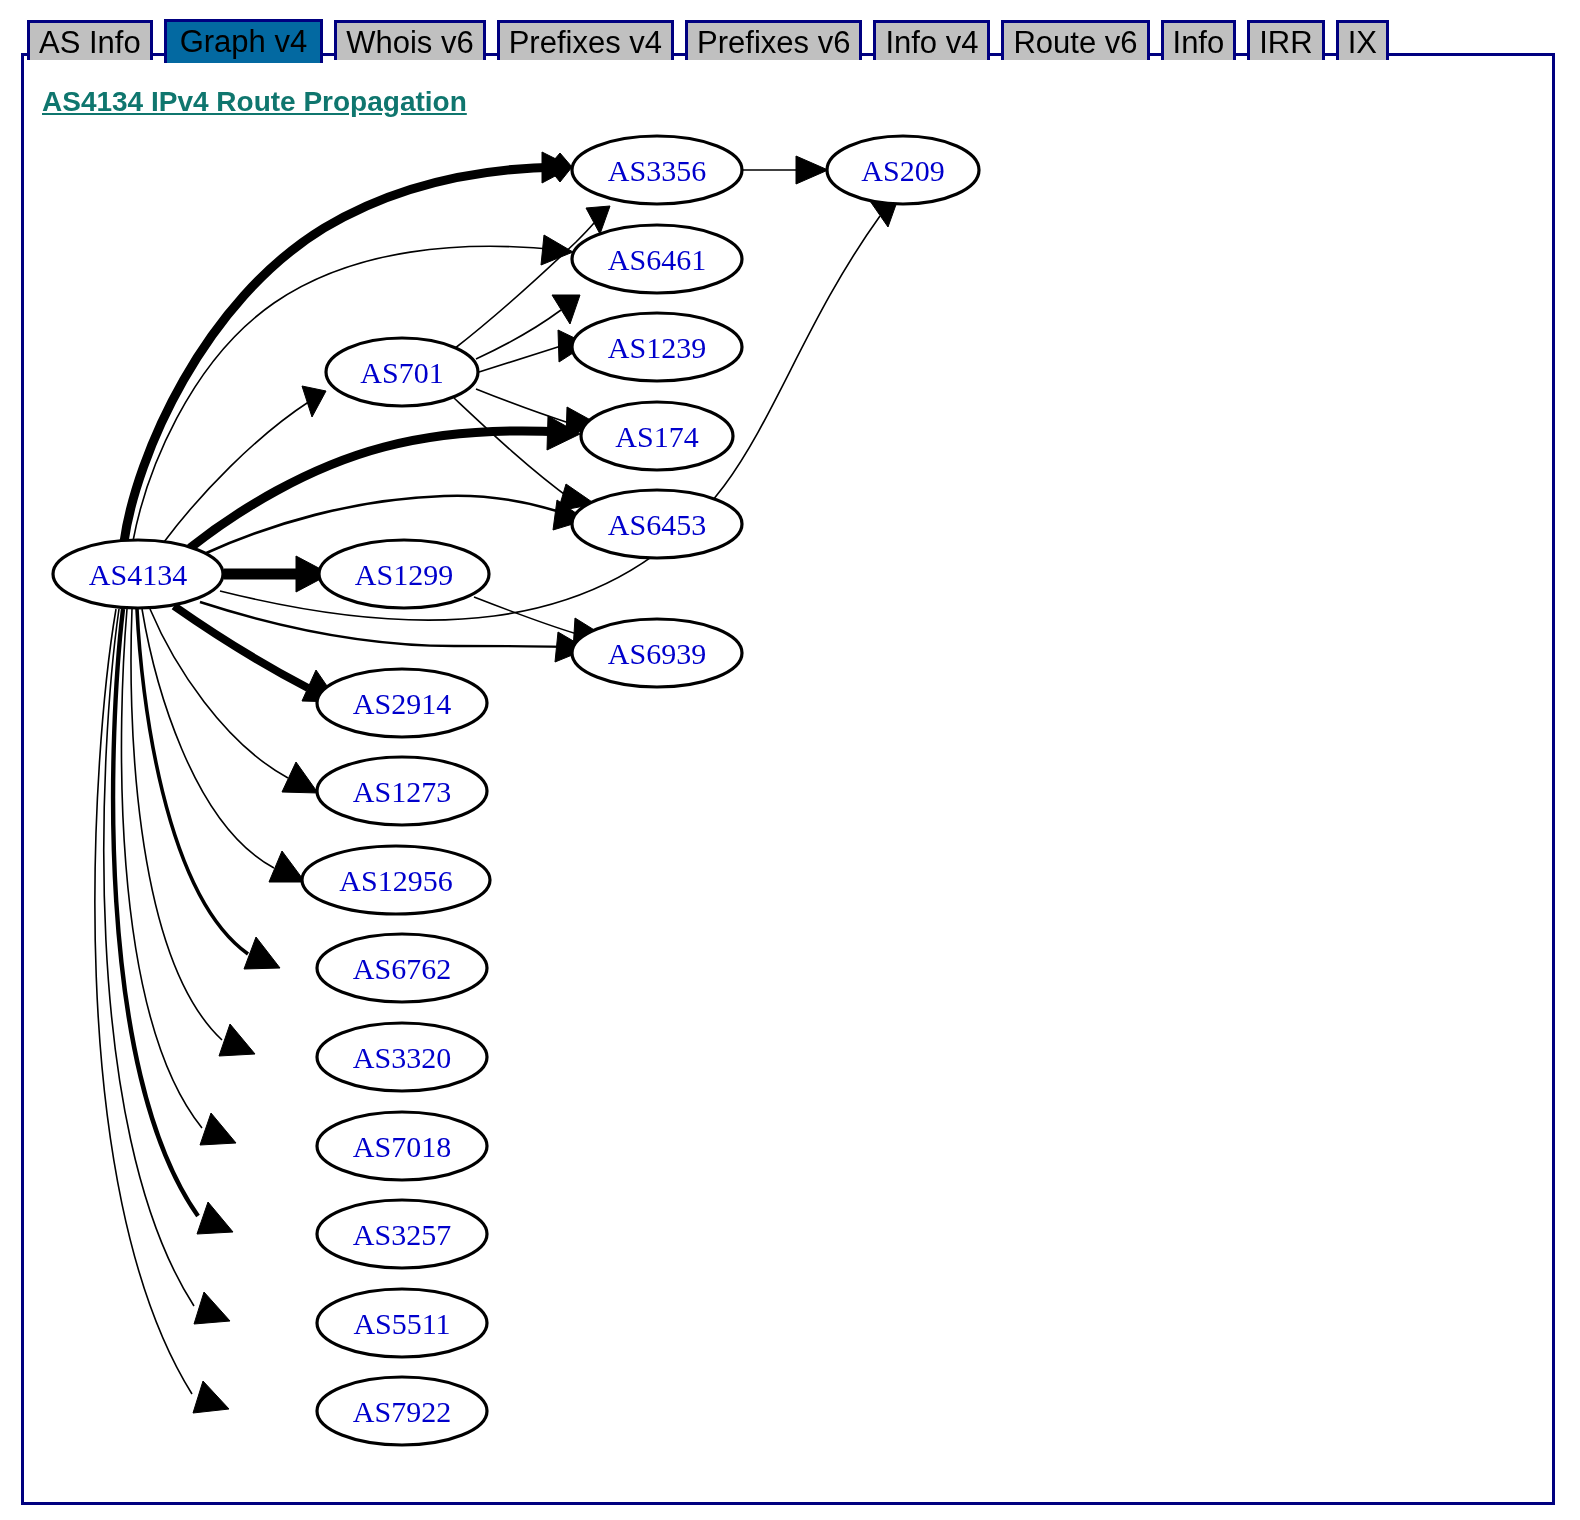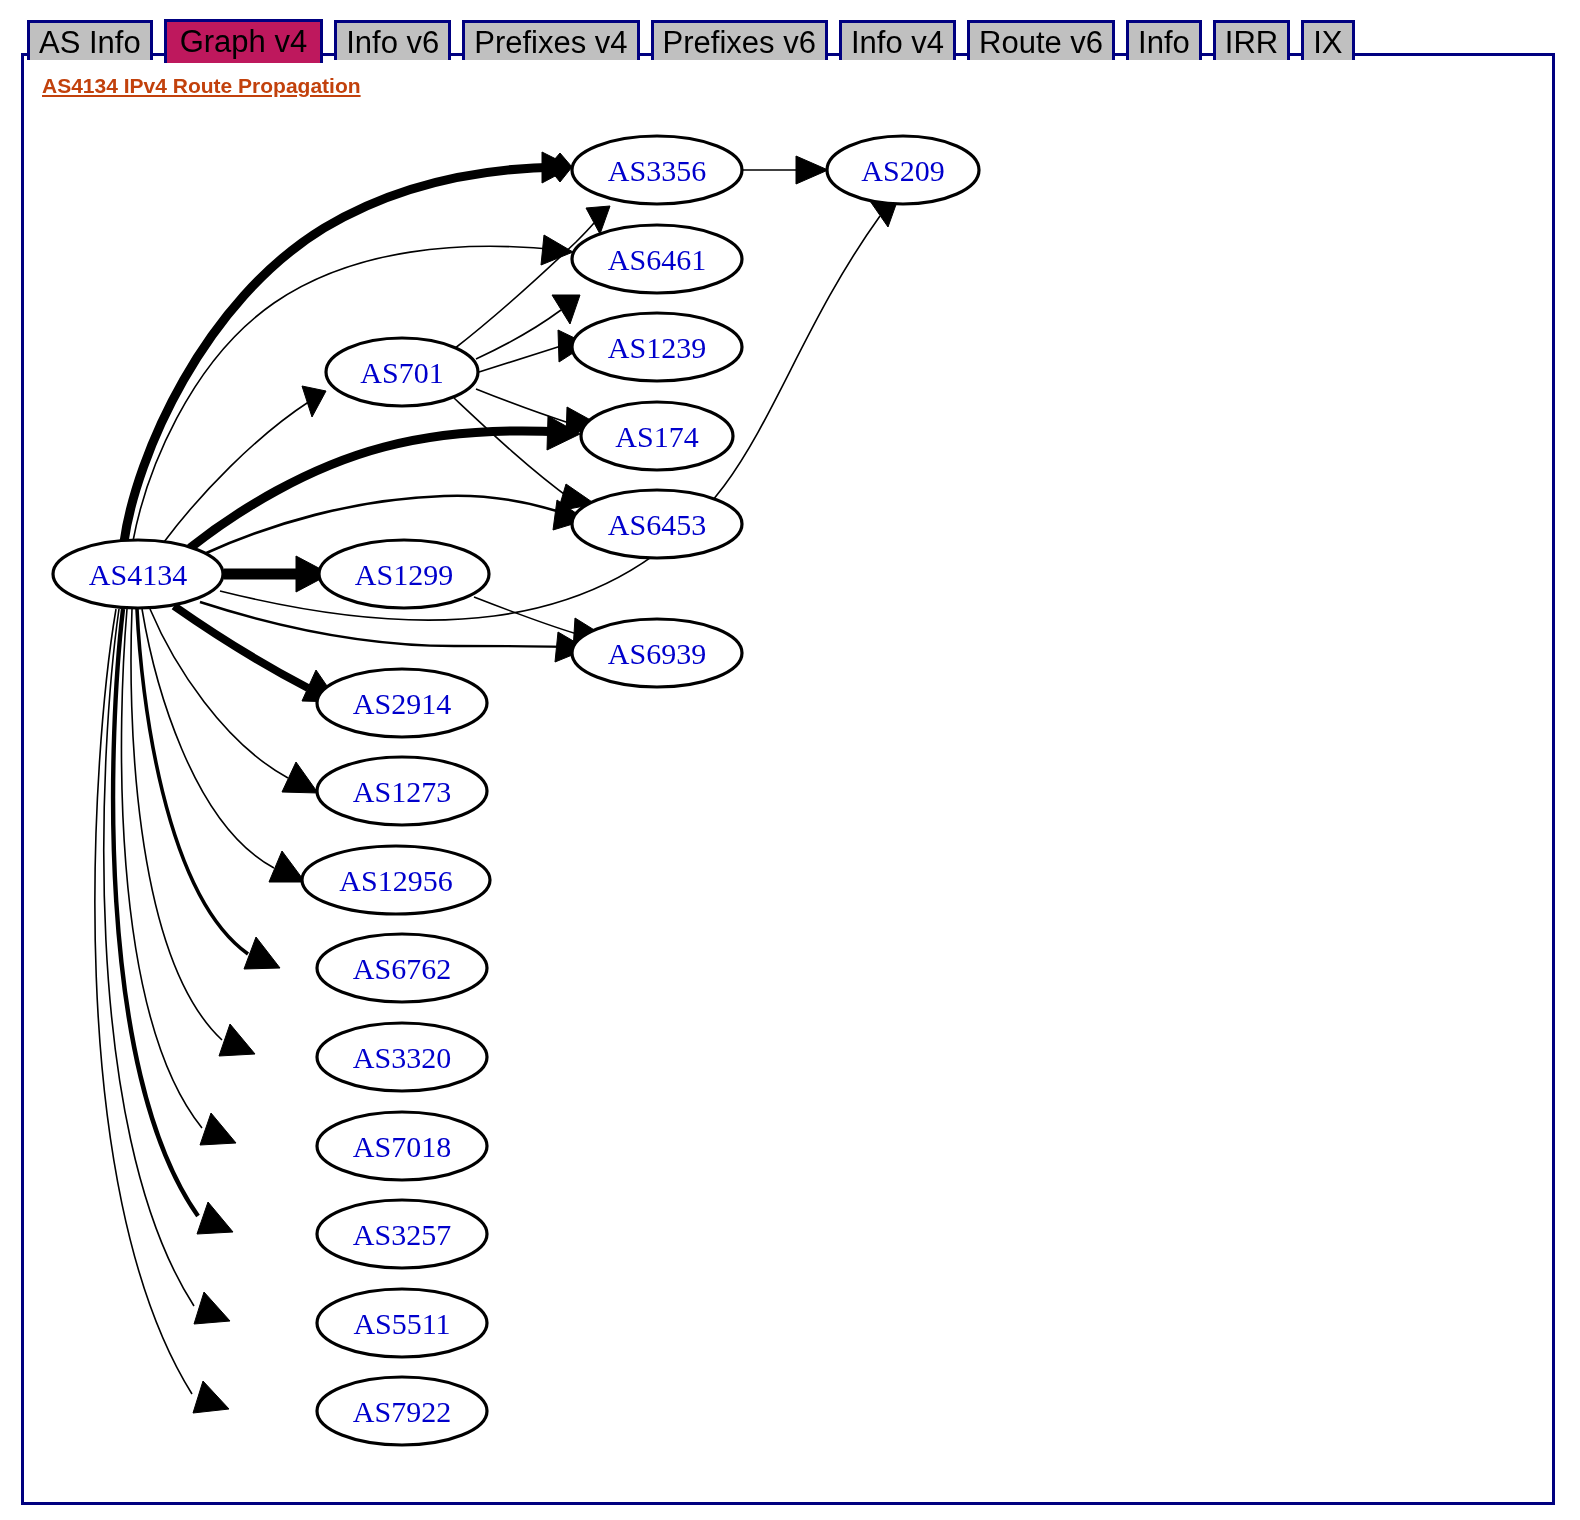--- a/index.html
+++ b/index.html
@@ -36,21 +36,21 @@
     padding: 0 9px;
     margin-right: 11px;
     font-family: "Liberation Sans", sans-serif;
     font-size: 31px;
     color: #000000;
     white-space: nowrap;
     box-sizing: border-box;
     z-index: 1;
   }
   .tab.active {
-    background: #be185d;
+    background: #0369a1;
     z-index: 3;
     height: 44px;
     line-height: 40px;
     margin-bottom: -3px;
     padding: 0 13px;
   }
 
   
   #panel {
     position: absolute;
@@ -59,25 +59,25 @@
     width: 1534px;
     height: 1452px;
     border: 3px solid #000080;
     background: #ffffff;
     box-sizing: border-box;
     overflow: hidden;
   }
   #page-title {
     position: absolute;
     left: 18px;
-    top: 18px;
+    top: 30px;
     font-family: "Liberation Sans", sans-serif;
-    font-size: 21px;
+    font-size: 28px;
     font-weight: bold;
-    color: #c2410c;
+    color: #0f766e;
     text-decoration: underline;
     white-space: nowrap;
   }
 
   
   #graph {
     position: absolute;
     left: 0;
     top: 0;
     width: 1534px;
@@ -104,21 +104,21 @@
     stroke: #000000;
     stroke-width: 1;
   }
 </style>
 </head>
 <body>
 
 <div id="tabbar">
   <div class="tab"><span>AS Info</span></div>
   <div class="tab active"><span>Graph v4</span></div>
-  <div class="tab"><span>Info v6</span></div>
+  <div class="tab"><span>Whois v6</span></div>
   <div class="tab"><span>Prefixes v4</span></div>
   <div class="tab"><span>Prefixes v6</span></div>
   <div class="tab"><span>Info v4</span></div>
   <div class="tab"><span>Route v6</span></div>
   <div class="tab"><span>Info</span></div>
   <div class="tab"><span>IRR</span></div>
   <div class="tab"><span>IX</span></div>
 </div>
 
 <div id="panel">

